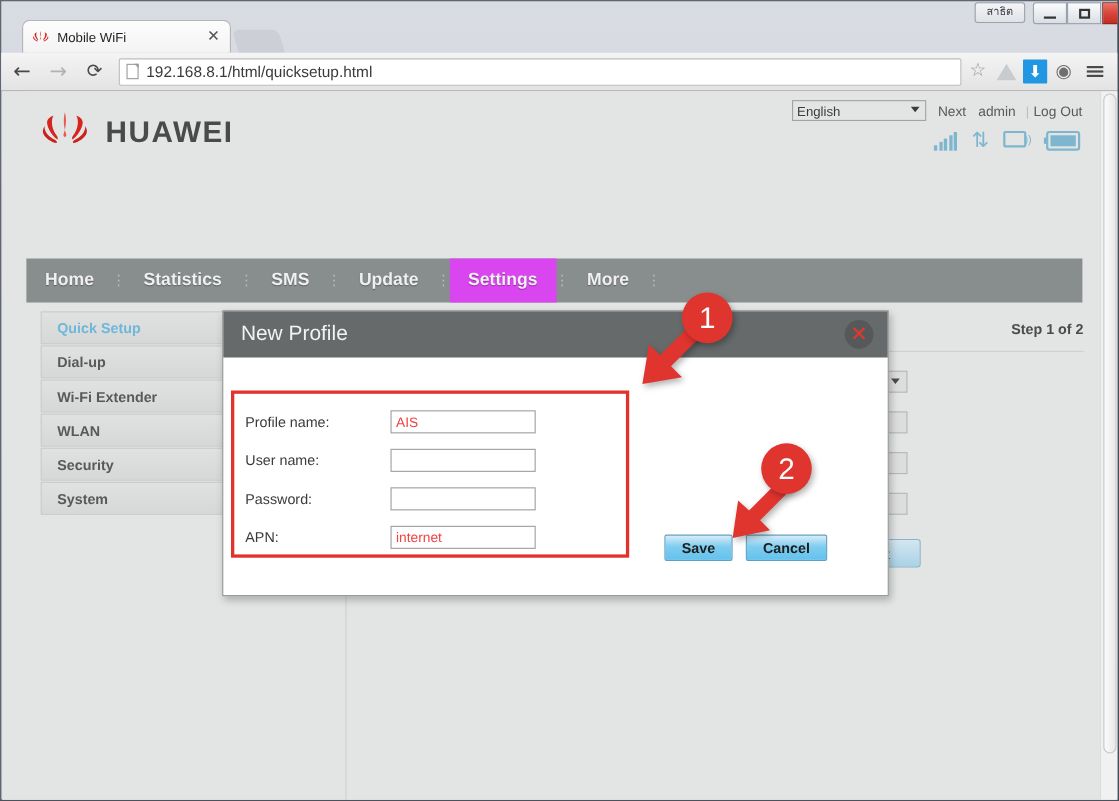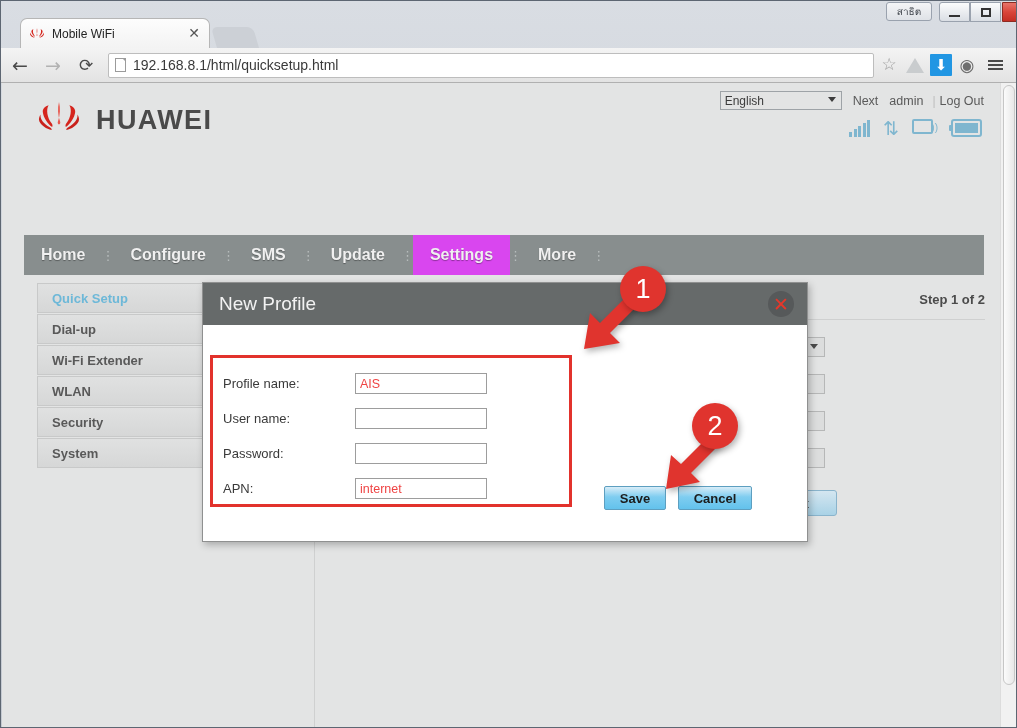--- a/index.html
+++ b/index.html
@@ -480,21 +480,21 @@
           </div>
           <div id="si-battery">
               <div class="fill"></div>
             </div>
         </div>
       </div>
 
       <div id="hw-nav">
         <div class="nav-item">Home</div>
         <div class="nav-dot">⋮</div>
-        <div class="nav-item">Configure</div>
+        <div class="nav-item">Statistics</div>
         <div class="nav-dot">⋮</div>
         <div class="nav-item">SMS</div>
         <div class="nav-dot">⋮</div>
         <div class="nav-item">Update</div>
         <div class="nav-dot">⋮</div>
         <div class="nav-item active">Settings</div>
         <div class="nav-dot">⋮</div>
         <div class="nav-item">More</div>
         <div class="nav-dot">⋮</div>
       </div>

